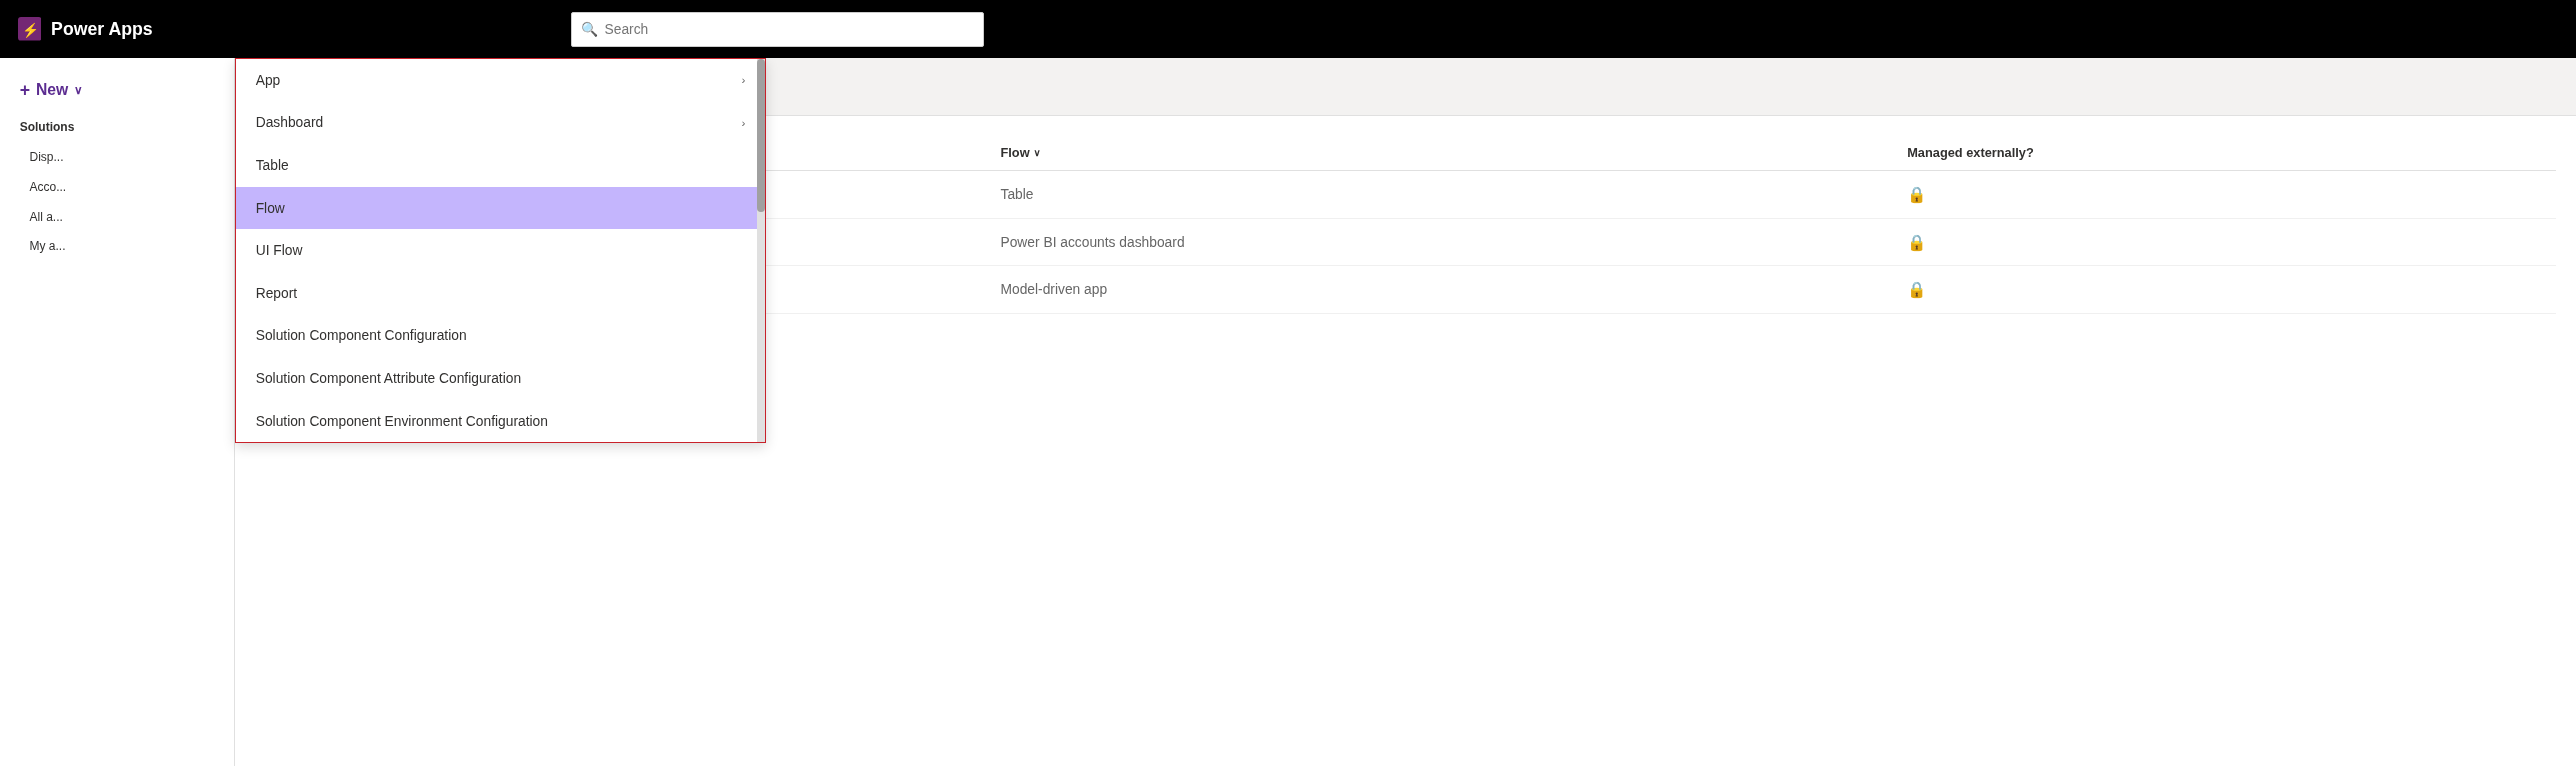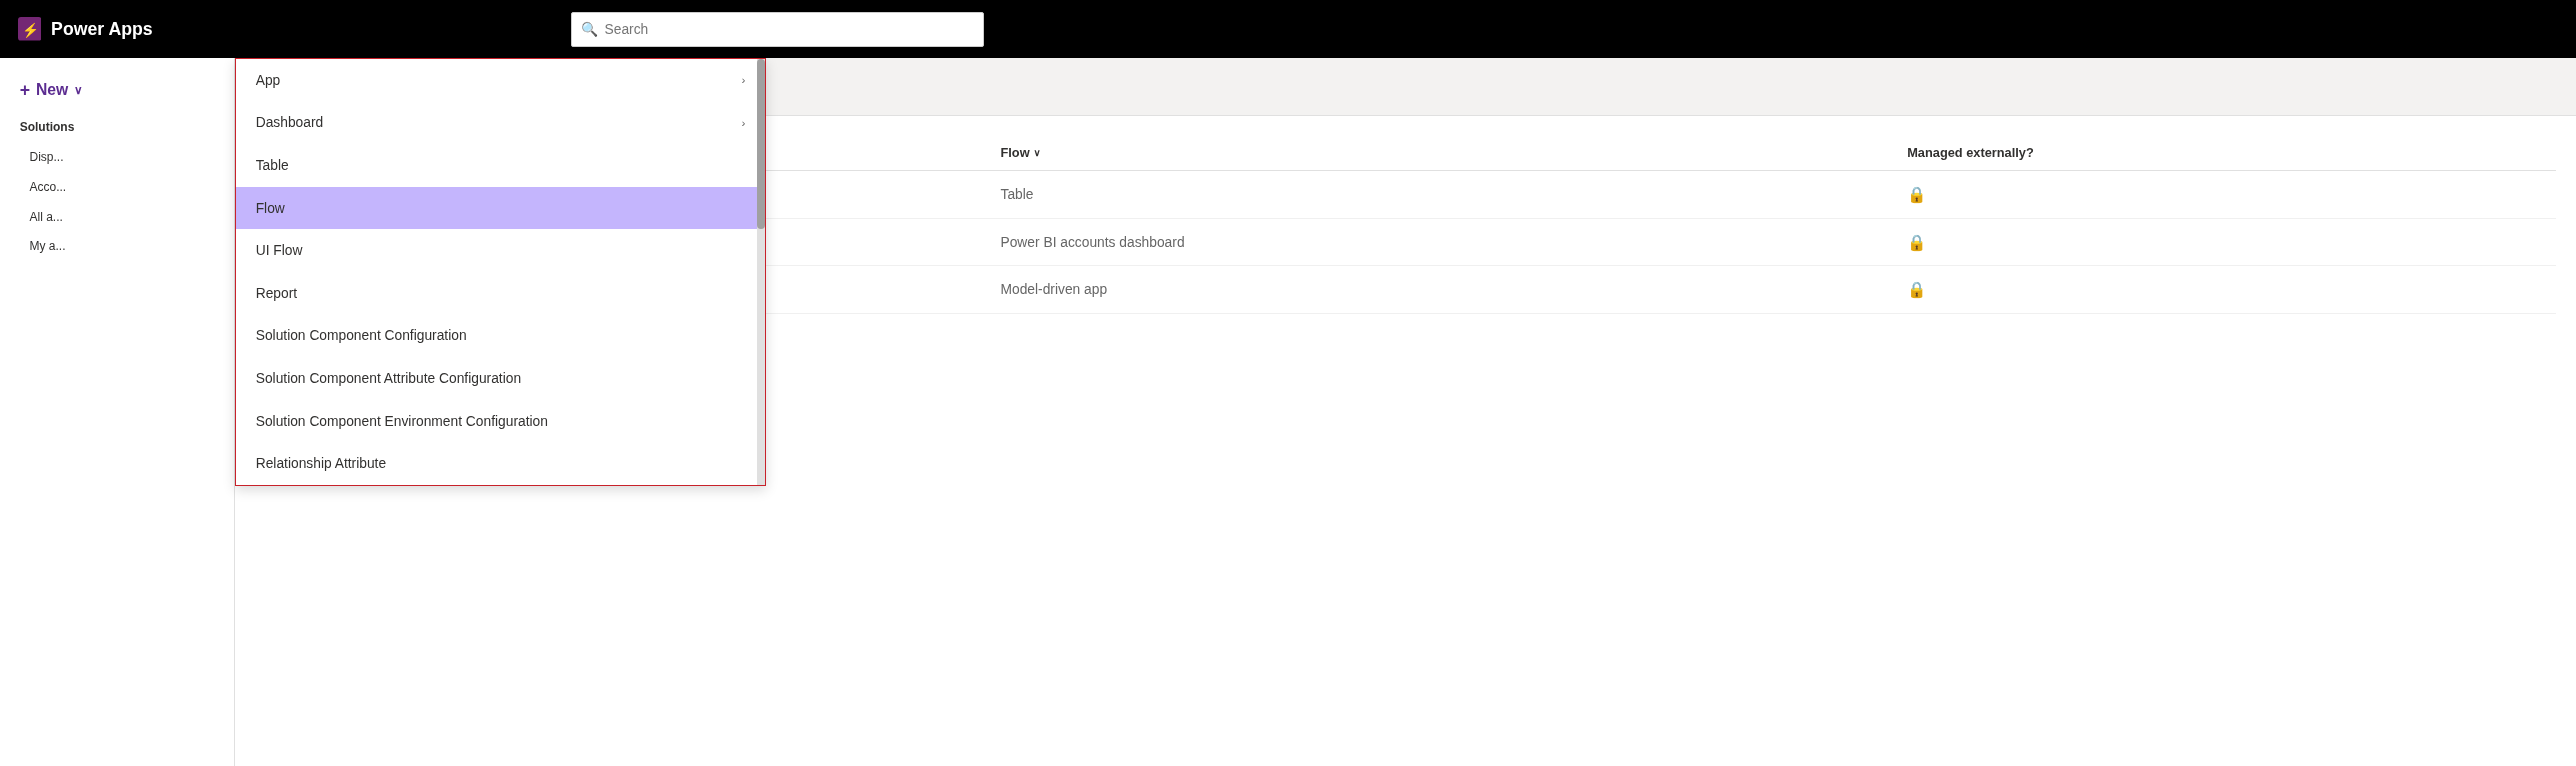--- a/index.html
+++ b/index.html
@@ -332,23 +332,20 @@
       </div>
 
       <div class="dropdown-item">
         <span>Solution Component Attribute Configuration</span>
       </div>
 
       <div class="dropdown-item">
         <span>Solution Component Environment Configuration</span>
       </div>
 
-      <div class="dropdown-item">
-        <span>Relationship Attribute</span>
-      </div>
 
       <div class="dropdown-scrollbar">
         <div class="dropdown-scrollbar-thumb"></div>
       </div>
     </div>
   </div>
 
   <div class="main-content">
 
     <div class="action-bar">

